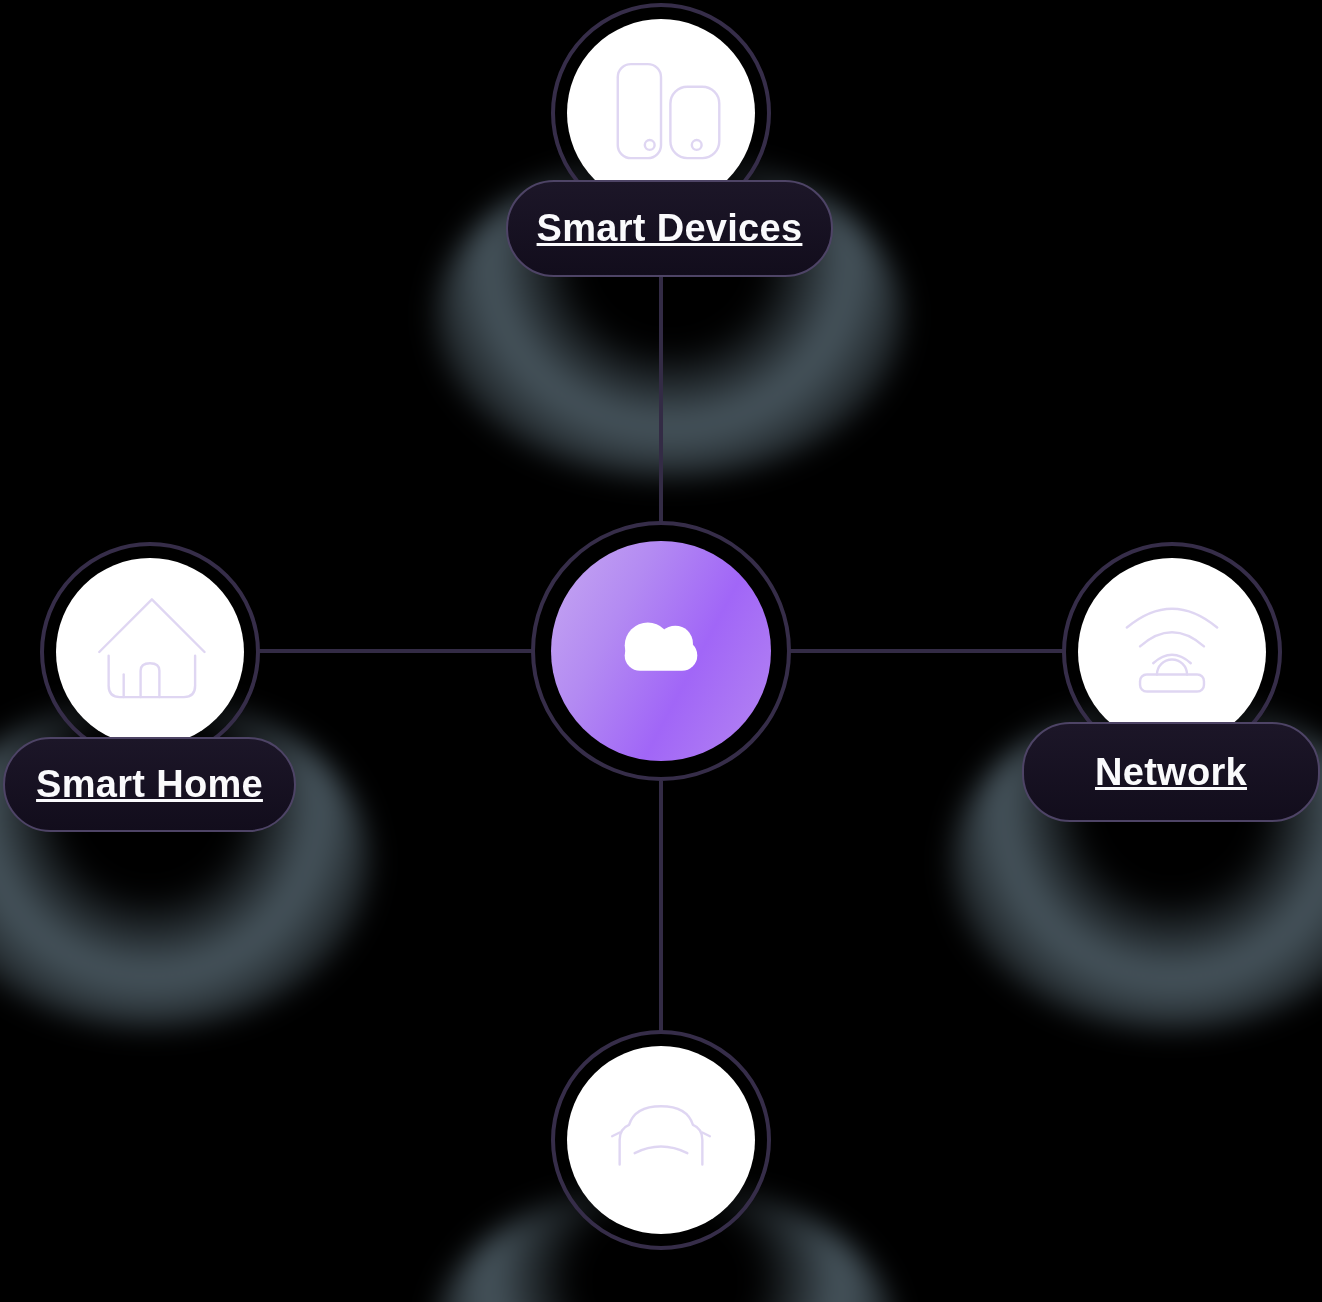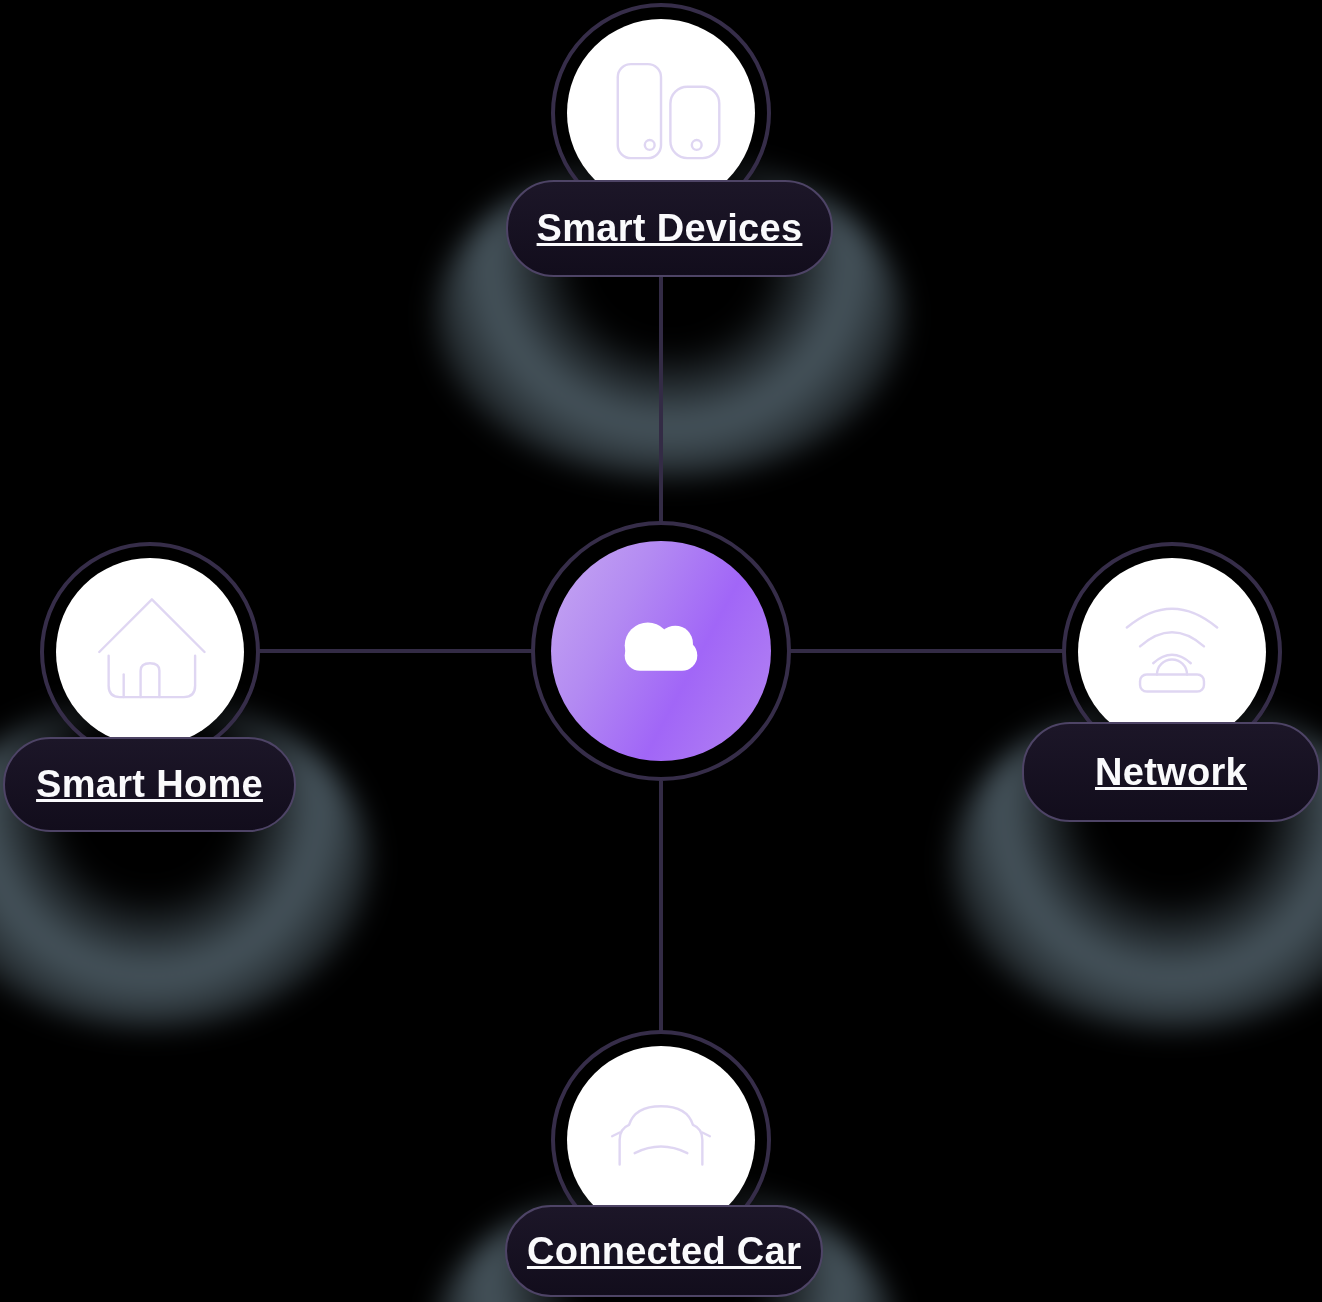--- a/index.html
+++ b/index.html
@@ -154,17 +154,14 @@
 
   <div class="pill pill-top">
     <span class="pill-label">Smart Devices</span>
   </div>
   <div class="pill pill-left">
     <span class="pill-label">Smart Home</span>
   </div>
   <div class="pill pill-right">
     <span class="pill-label">Network</span>
   </div>
-  <div class="pill pill-bottom">
-    <span class="pill-label">Connected Car</span>
-  </div>
 
 </div>
 
 </body></html>

